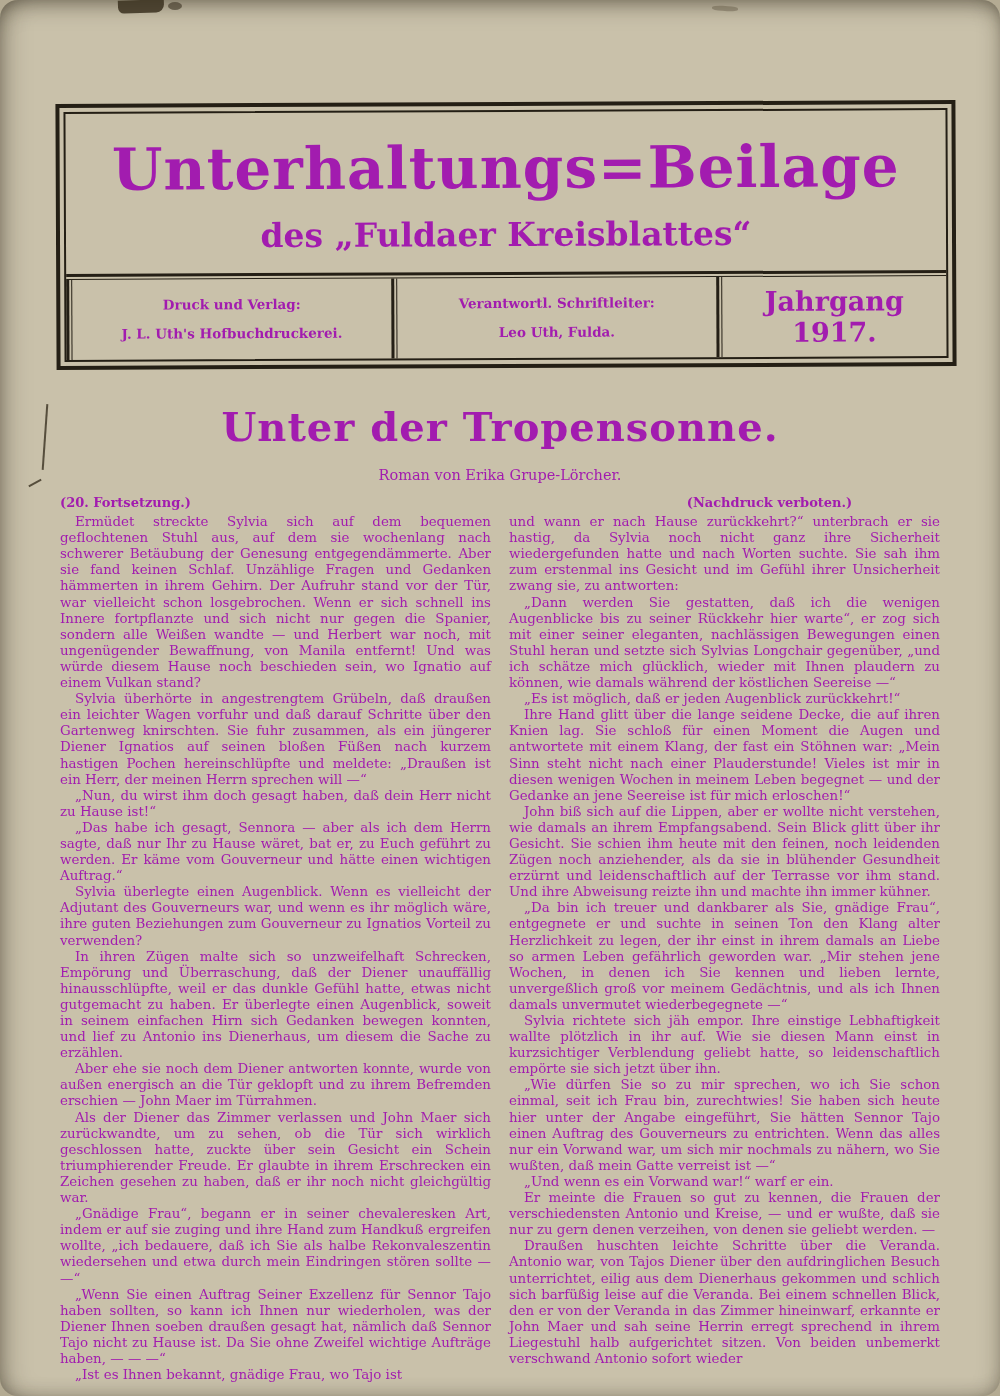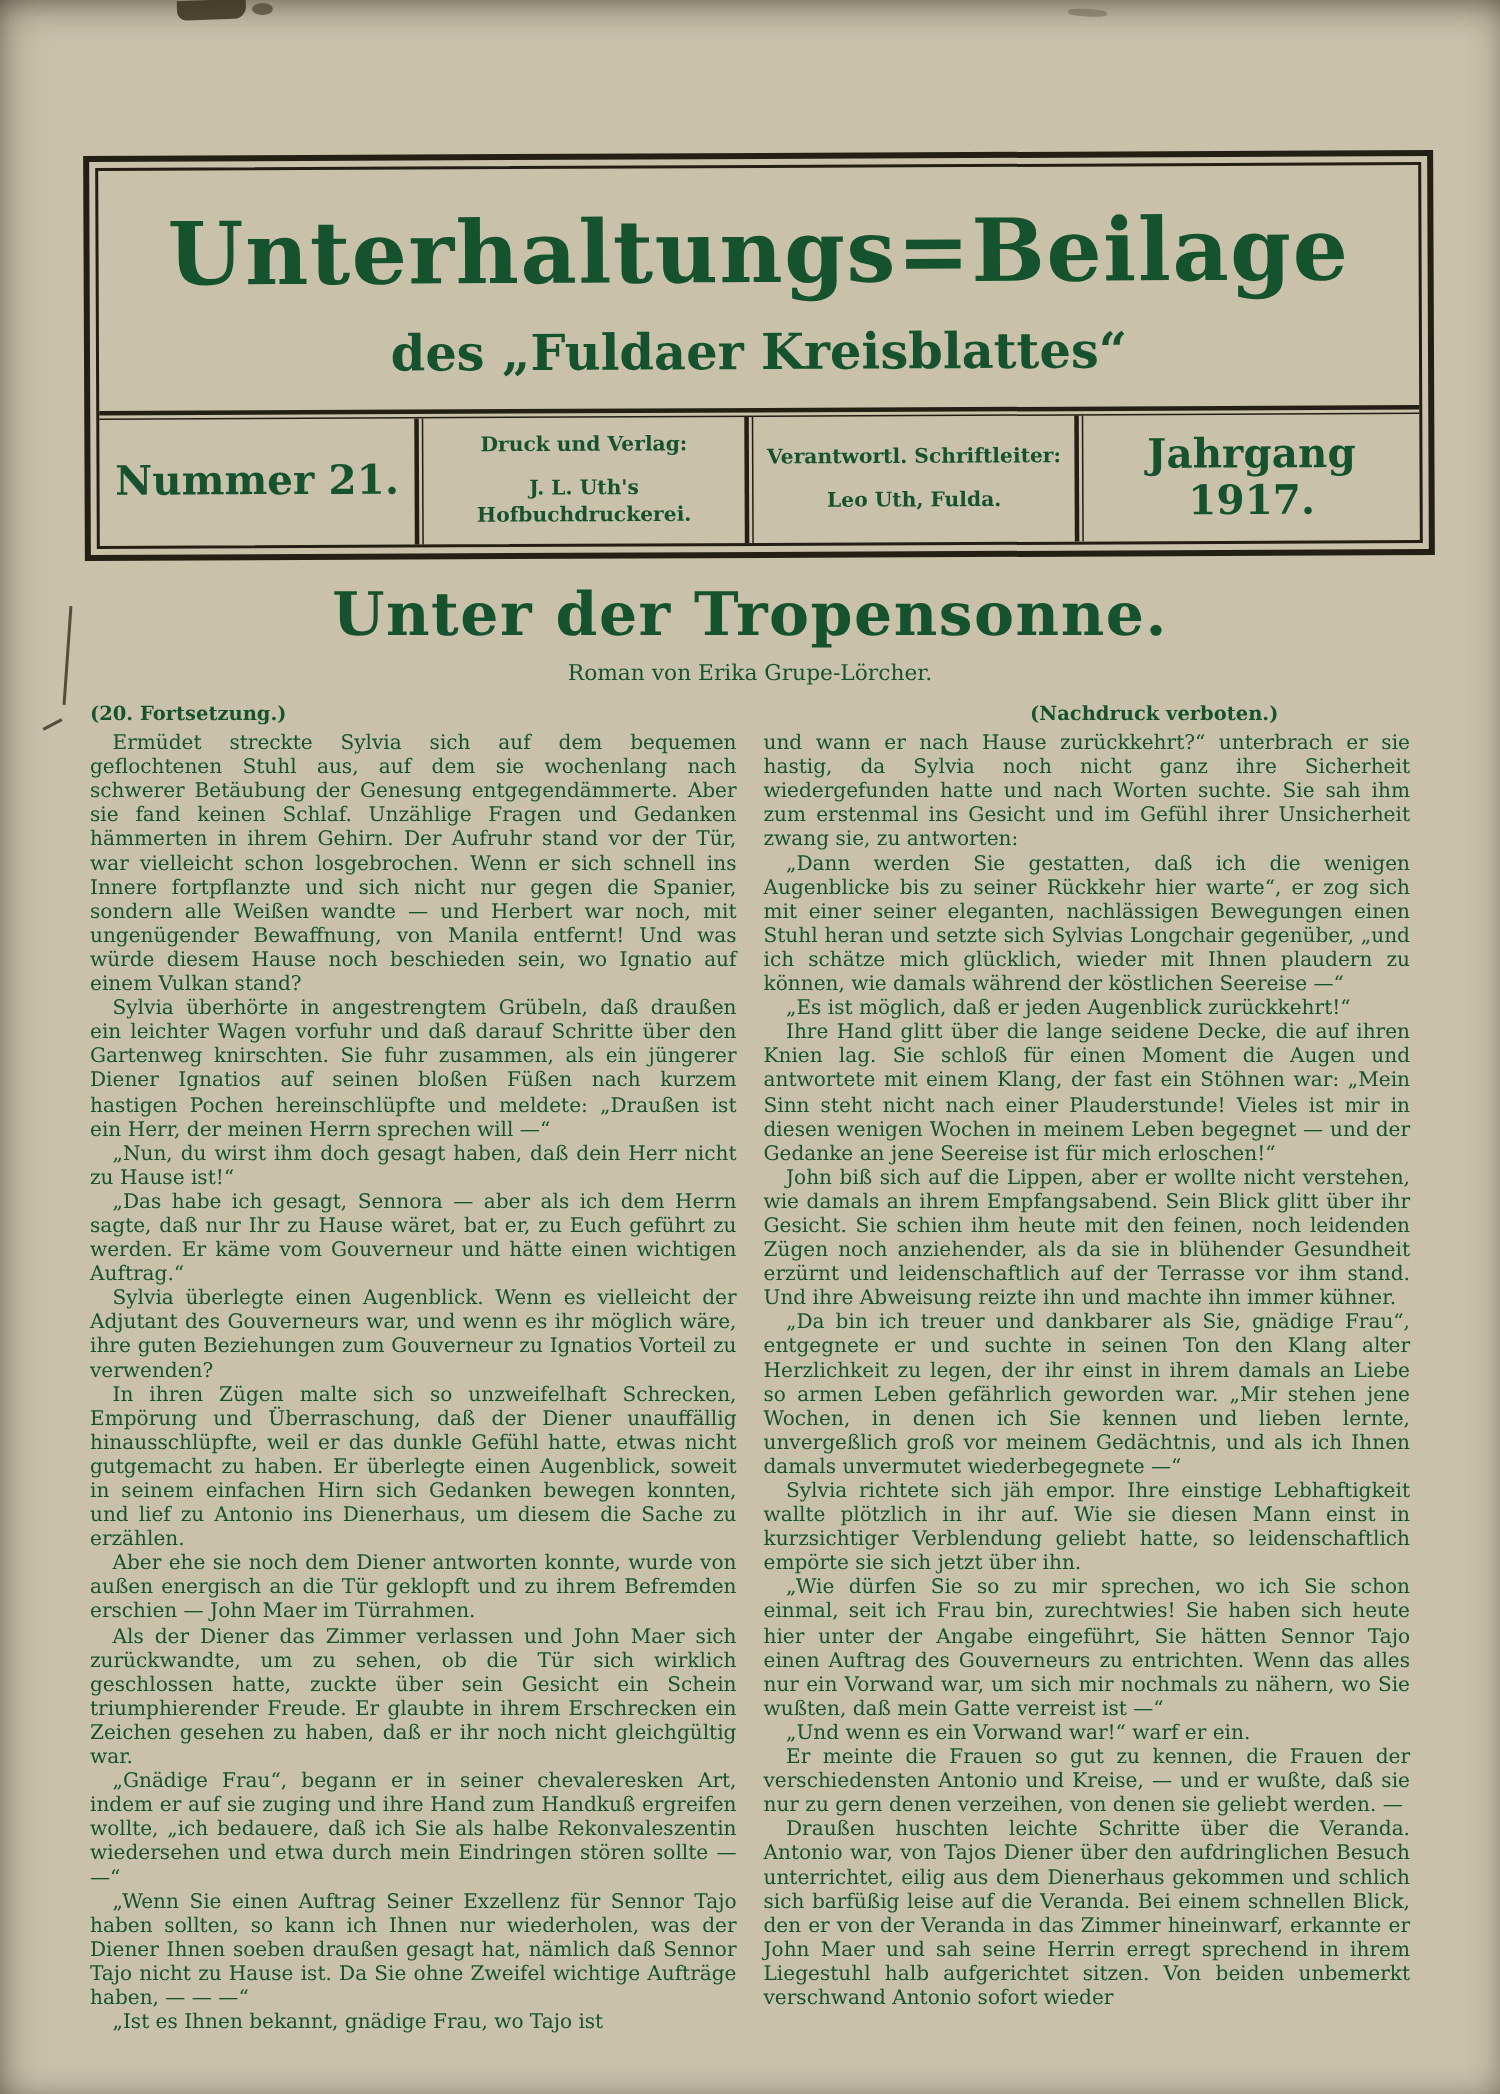--- a/index.html
+++ b/index.html
@@ -17,21 +17,22 @@
     background:
       radial-gradient(ellipse at 50% 40%, rgba(255,252,238,0.10), rgba(0,0,0,0) 70%),
       linear-gradient(90deg, #b7ad94 0px, #c9c1aa 18px, #cbc3ac 50%, #c6be a6 97%, #bdb49c 100%),
       #c9c1aa;
     background-color: #c9c1aa;
     box-shadow:
       inset 0 16px 26px -16px rgba(35,28,15,0.60),
       inset 16px 0 30px -18px rgba(35,28,15,0.55),
       inset -14px 0 26px -18px rgba(35,28,15,0.35),
       inset 0 -12px 22px -16px rgba(35,28,15,0.30);
-    color: #14532d;
+    color: #a21caf;
+    border-radius: 18px;
   }
   
   .smudge-a {
     position: absolute; left: 118px; top: 0; width: 46px; height: 13px;
     background: #39301f; border-radius: 0 0 8px 6px; transform: rotate(-2deg);
     opacity: .85;
   }
   .smudge-b {
     position: absolute; left: 168px; top: 2px; width: 14px; height: 8px;
     background: #4a4130; border-radius: 50%; opacity: .7;
@@ -101,21 +102,21 @@
     border-right: 1px solid #241f15;
   }
 
   
   .article {
     position: absolute;
     left: 60px; top: 386px;
     width: 880px;
   }
   .article-title {
-    margin: 0;
+    margin: 17px;
     text-align: center;
     font-size: 40px;
     font-weight: bold;
     letter-spacing: 1px;
   }
   .byline {
     text-align: center;
     font-size: 14.5px;
     font-weight: normal;
     margin-top: 8px;
@@ -156,21 +157,20 @@
   <div class="pen-mark-tick" data-name="pen-mark-artifact"></div>
 
   <div class="masthead" data-name="masthead">
     <div class="masthead-inner" data-name="masthead-inner-border">
       <div class="mh-titlebox" data-name="masthead-title-box">
         <div class="mh-title" data-name="newspaper-title">Unterhaltungs=Beilage</div>
         <div class="mh-subtitle" data-name="newspaper-subtitle">des „Fuldaer Kreisblattes“</div>
       </div>
       <div class="mh-rule" data-name="masthead-divider"></div>
       <div class="mh-info" data-name="masthead-info-row">
-        <div class="mh-cell mh-issue" data-name="issue-number">Nummer 21.</div>
         <div class="mh-sep" data-name="vertical-divider"></div>
         <div class="mh-cell mh-mid" data-name="publisher-cell">
           <div data-name="publisher-label">Druck und Verlag:</div>
           <div data-name="publisher-name">J. L. Uth's Hofbuchdruckerei.</div>
         </div>
         <div class="mh-sep" data-name="vertical-divider"></div>
         <div class="mh-cell mh-mid" data-name="editor-cell">
           <div data-name="editor-label">Verantwortl. Schriftleiter:</div>
           <div data-name="editor-name">Leo Uth, Fulda.</div>
         </div>

